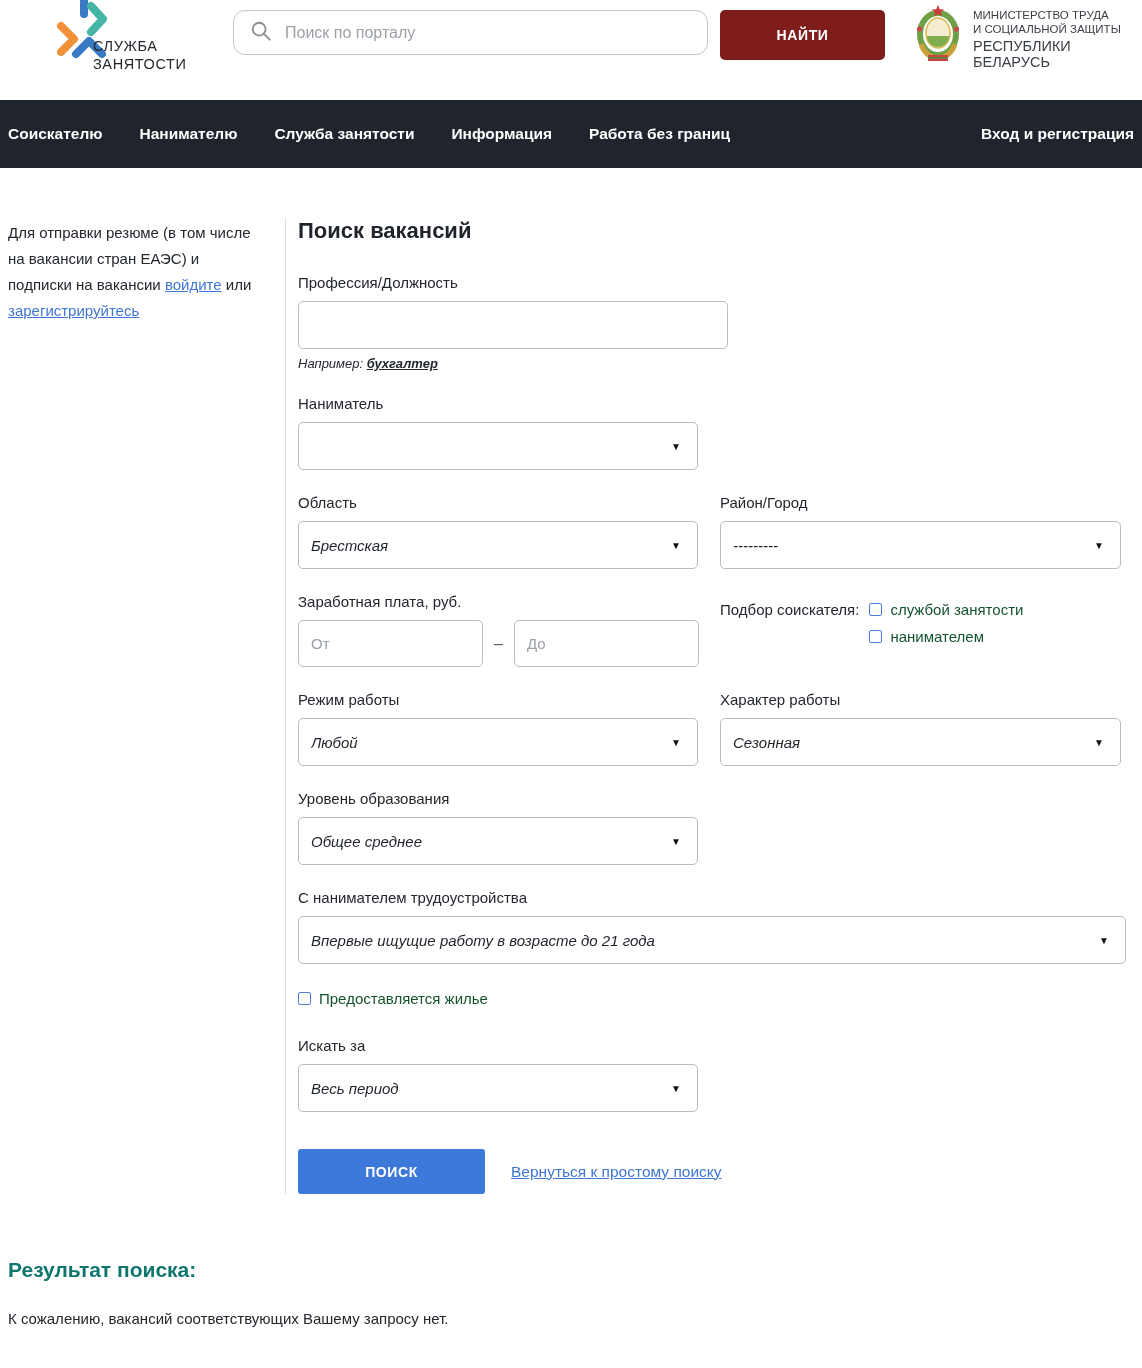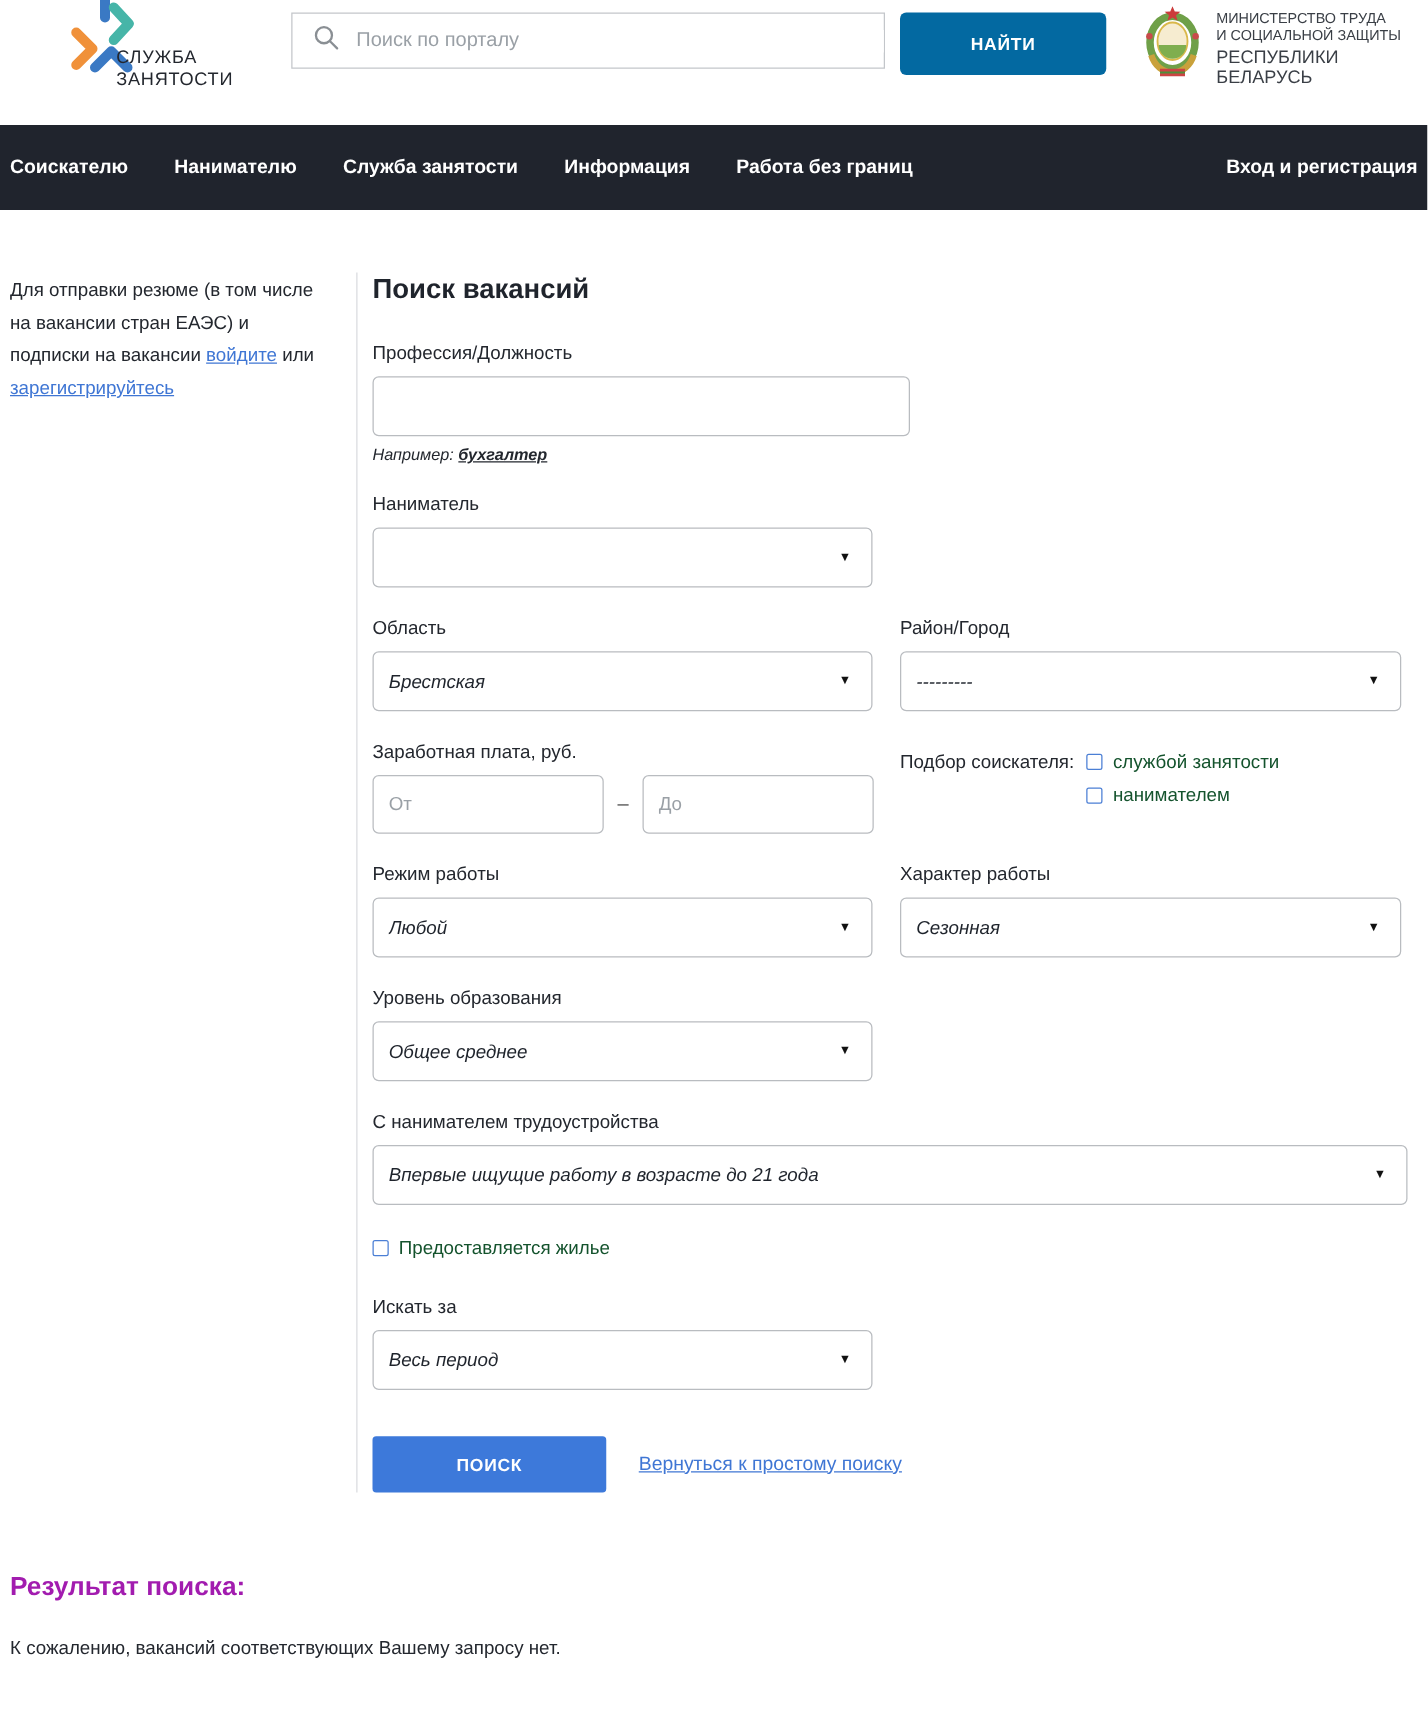--- a/index.html
+++ b/index.html
@@ -10,28 +10,28 @@
     position:relative; overflow:hidden;
     color:#23272e;
   }
 
   
   .header { position:relative; height:100px; background:#fff; }
   .logo-mark { position:absolute; left:53px; top:0; }
   .logo-text { position:absolute; left:93px; top:37px; font-size:14.5px; line-height:18px; letter-spacing:.6px; color:#23272e; font-weight:500; }
   .search-wrap {
     position:absolute; left:233px; top:10px; width:475px; height:45px;
-    border:1px solid #c3c6ca; border-radius:0;
+    border:1px solid #c3c6ca; border-radius:12px;
     display:flex; align-items:center; padding-left:16px; gap:13px; background:#fff;
   }
   .search-wrap input { border:none; outline:none; flex:1; font-size:16px; color:#333; font-family:"Liberation Sans",sans-serif; }
   .search-wrap input::placeholder { color:#9aa0a6; }
   .find-btn {
     position:absolute; left:720px; top:10px; width:165px; height:50px;
-    background:#0369a1; color:#fff; border:none; border-radius:5px;
+    background:#7f1d1d; color:#fff; border:none; border-radius:5px;
     font-weight:bold; font-size:14px; letter-spacing:.6px; cursor:pointer;
     font-family:"Liberation Sans",sans-serif;
   }
   .ministry { position:absolute; left:915px; top:4px; display:flex; align-items:flex-start; gap:12px; }
   .ministry-text { padding-top:4px; }
   .ministry-text .small { font-size:11.5px; line-height:14px; color:#3a3f46; font-weight:500; }
   .ministry-text .big { font-size:14.5px; color:#3a3f46; margin-top:2px; font-weight:400; }
 
   
   .nav {
@@ -90,21 +90,21 @@
   .submit-row { display:flex; align-items:center; gap:26px; margin-top:37px; }
   .submit-btn {
     width:187px; height:45px; background:#3d79da; color:#fff; border:none; border-radius:3px;
     font-weight:bold; font-size:14px; letter-spacing:.6px; cursor:pointer;
     font-family:"Liberation Sans",sans-serif;
   }
   .back-link { color:#3f76d4; text-decoration:underline; font-size:15.5px; cursor:pointer; }
 
   
   .results { padding-left:8px; margin-top:64px; }
-  .results-title { font-size:21px; font-weight:bold; color:#a21caf; }
+  .results-title { font-size:21px; font-weight:bold; color:#0f766e; }
   .results-msg { font-size:15px; margin-top:28px; color:#23272e; }
 </style>
 </head>
 <body>
 
 <div class="header">
 
   <div class="logo-mark">
     <svg width="60" height="72" viewBox="0 0 60 72">
       <polyline points="8,26 21,39 8,52" fill="none" stroke="#f0913a" stroke-width="8" stroke-linecap="round" stroke-linejoin="round"></polyline>

